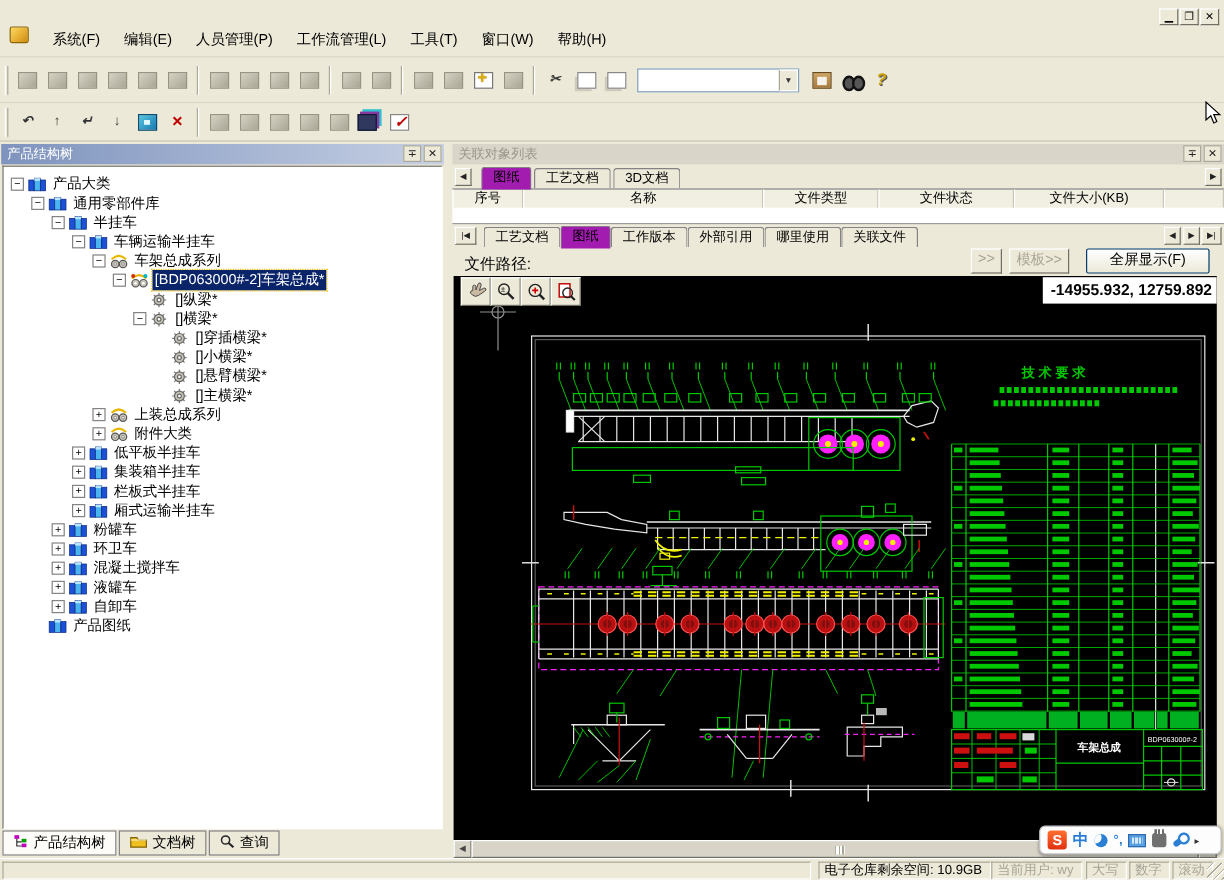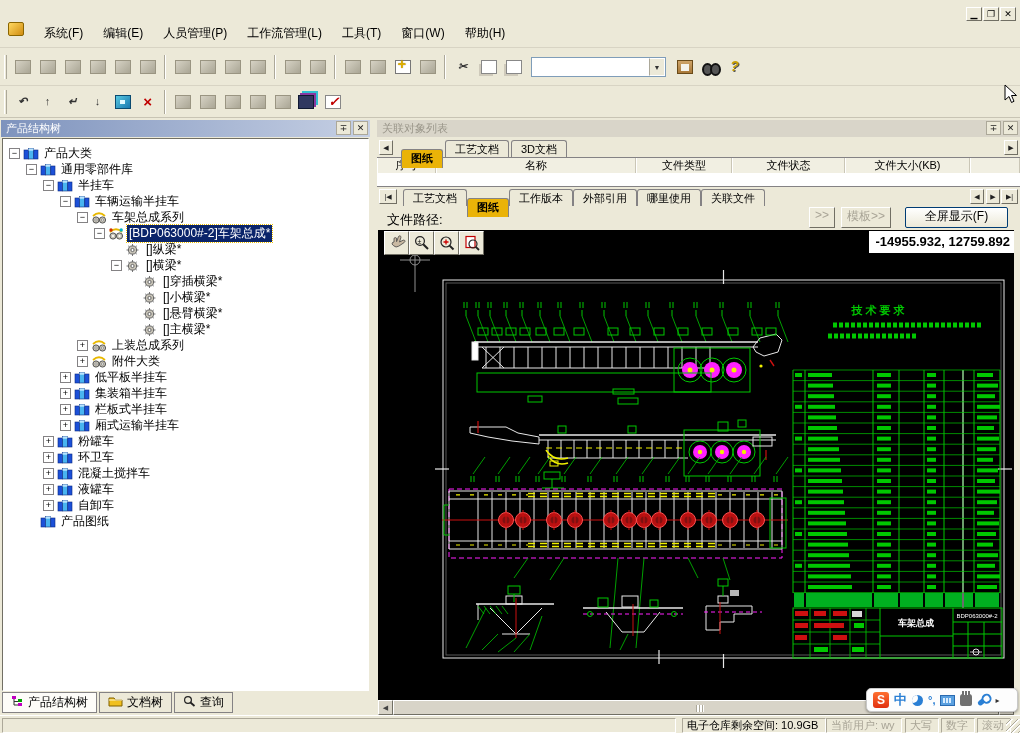--- a/index.html
+++ b/index.html
@@ -94,21 +94,21 @@
     border-radius:0 0 0 0; display:flex; align-items:center; gap:4px; margin-right:2px; font-size:12px; }
   .stab.active { background:#fdfcf8; }
 
   .splitter { position:absolute; left:371px; top:120px; width:6px; height:595px; background:#ece9d8; }
 
   
   .tabrow1 { position:absolute; left:377px; top:138px; width:643px; height:19px; background:#ece9d8; }
   .dtab { position:absolute; top:2px; height:17px; padding:0 9px; background:#ece9d8;
     border:1px solid #848284; border-bottom:none; border-radius:3px 3px 0 0; font-size:11px;
     line-height:16px; color:#000; }
-  .dtab.active { background:#eab308; height:19px; top:11px; z-index:2;font-weight:bold; }
+  .dtab.active { background:#a21caf; height:19px; top:1px; z-index:2; }
   .sarrow { position:absolute; width:14px; height:15px; background:#ece9d8; border:1px solid #fff;
     border-right-color:#716f64; border-bottom-color:#716f64; font-size:7px; line-height:14px;
     text-align:center; color:#222; }
   .thead { position:absolute; left:377px; top:157px; width:643px; height:16px; display:flex;
     background:#f1efe2; border-top:1px solid #848284; }
   .thcell { height:16px; border-right:1px solid #cac6b6; border-left:1px solid #fff; font-size:11px;
     text-align:center; line-height:15px; color:#000; overflow:hidden; flex:none; }
   .tbody { position:absolute; left:377px; top:173px; width:643px; height:14px; background:#fff;
     border-bottom:1px solid #848284; }
   .tabrow2 { position:absolute; left:377px; top:187px; width:643px; height:19px; background:#ece9d8; }

